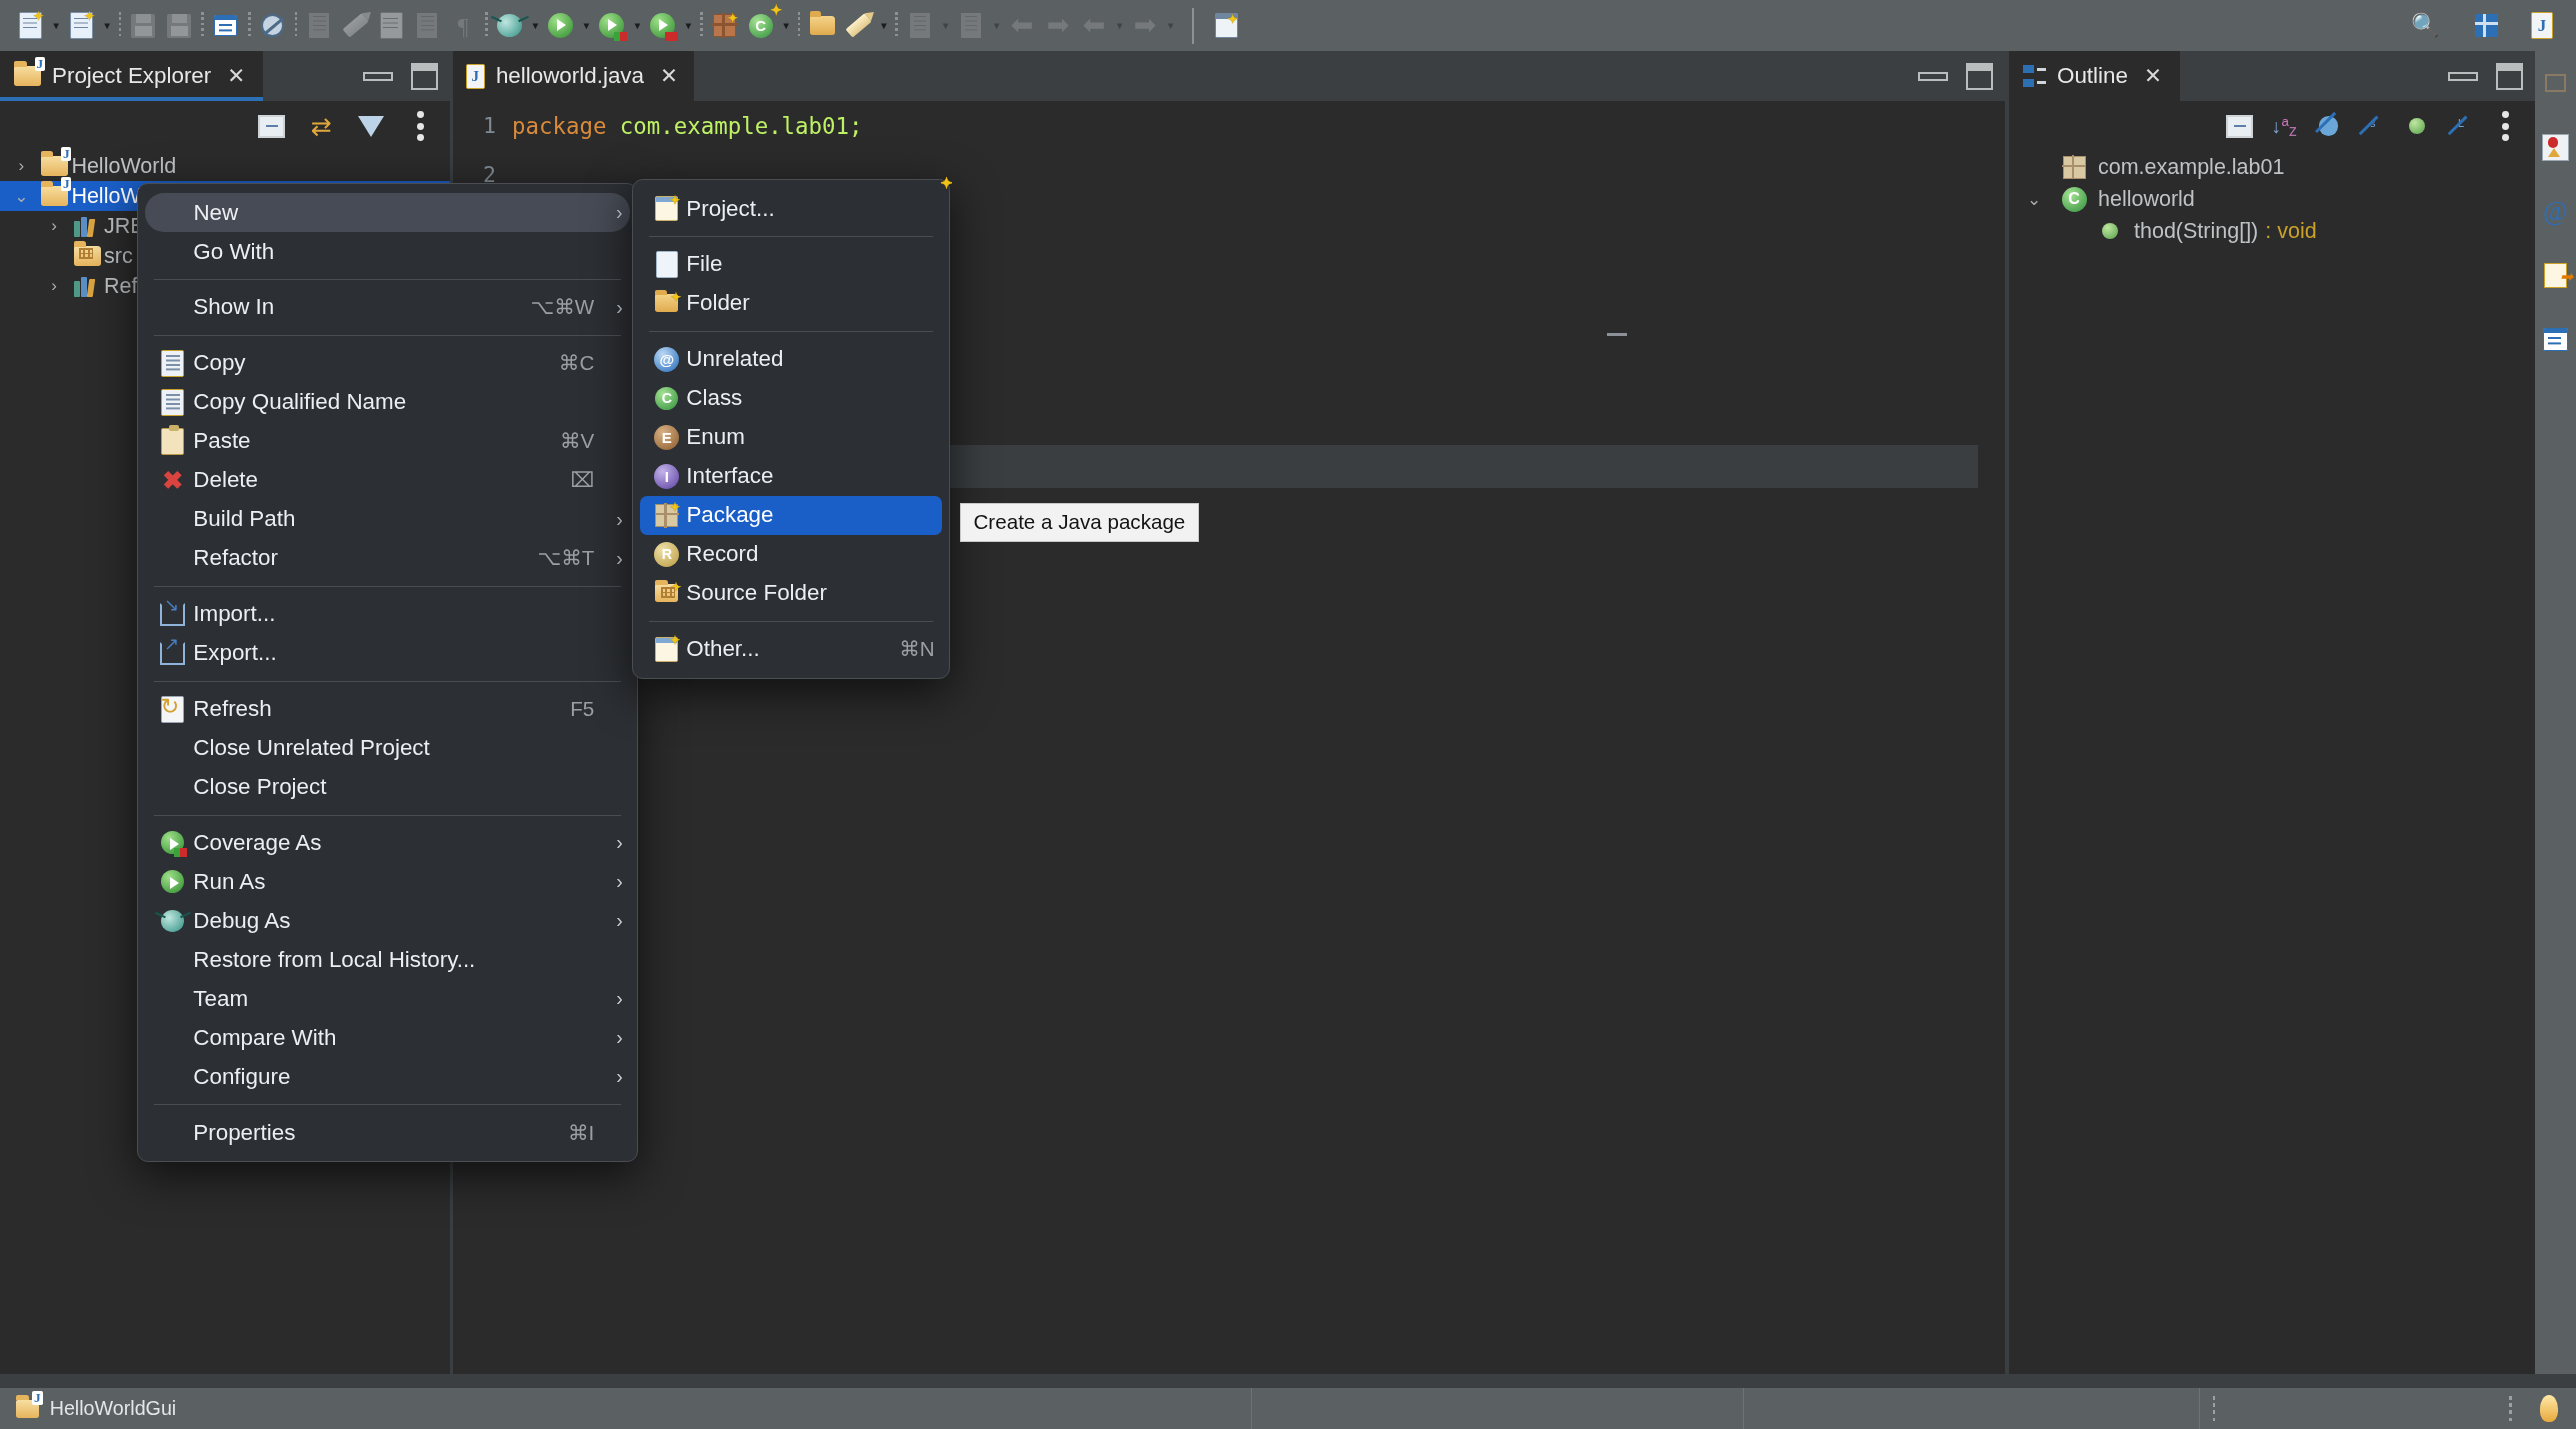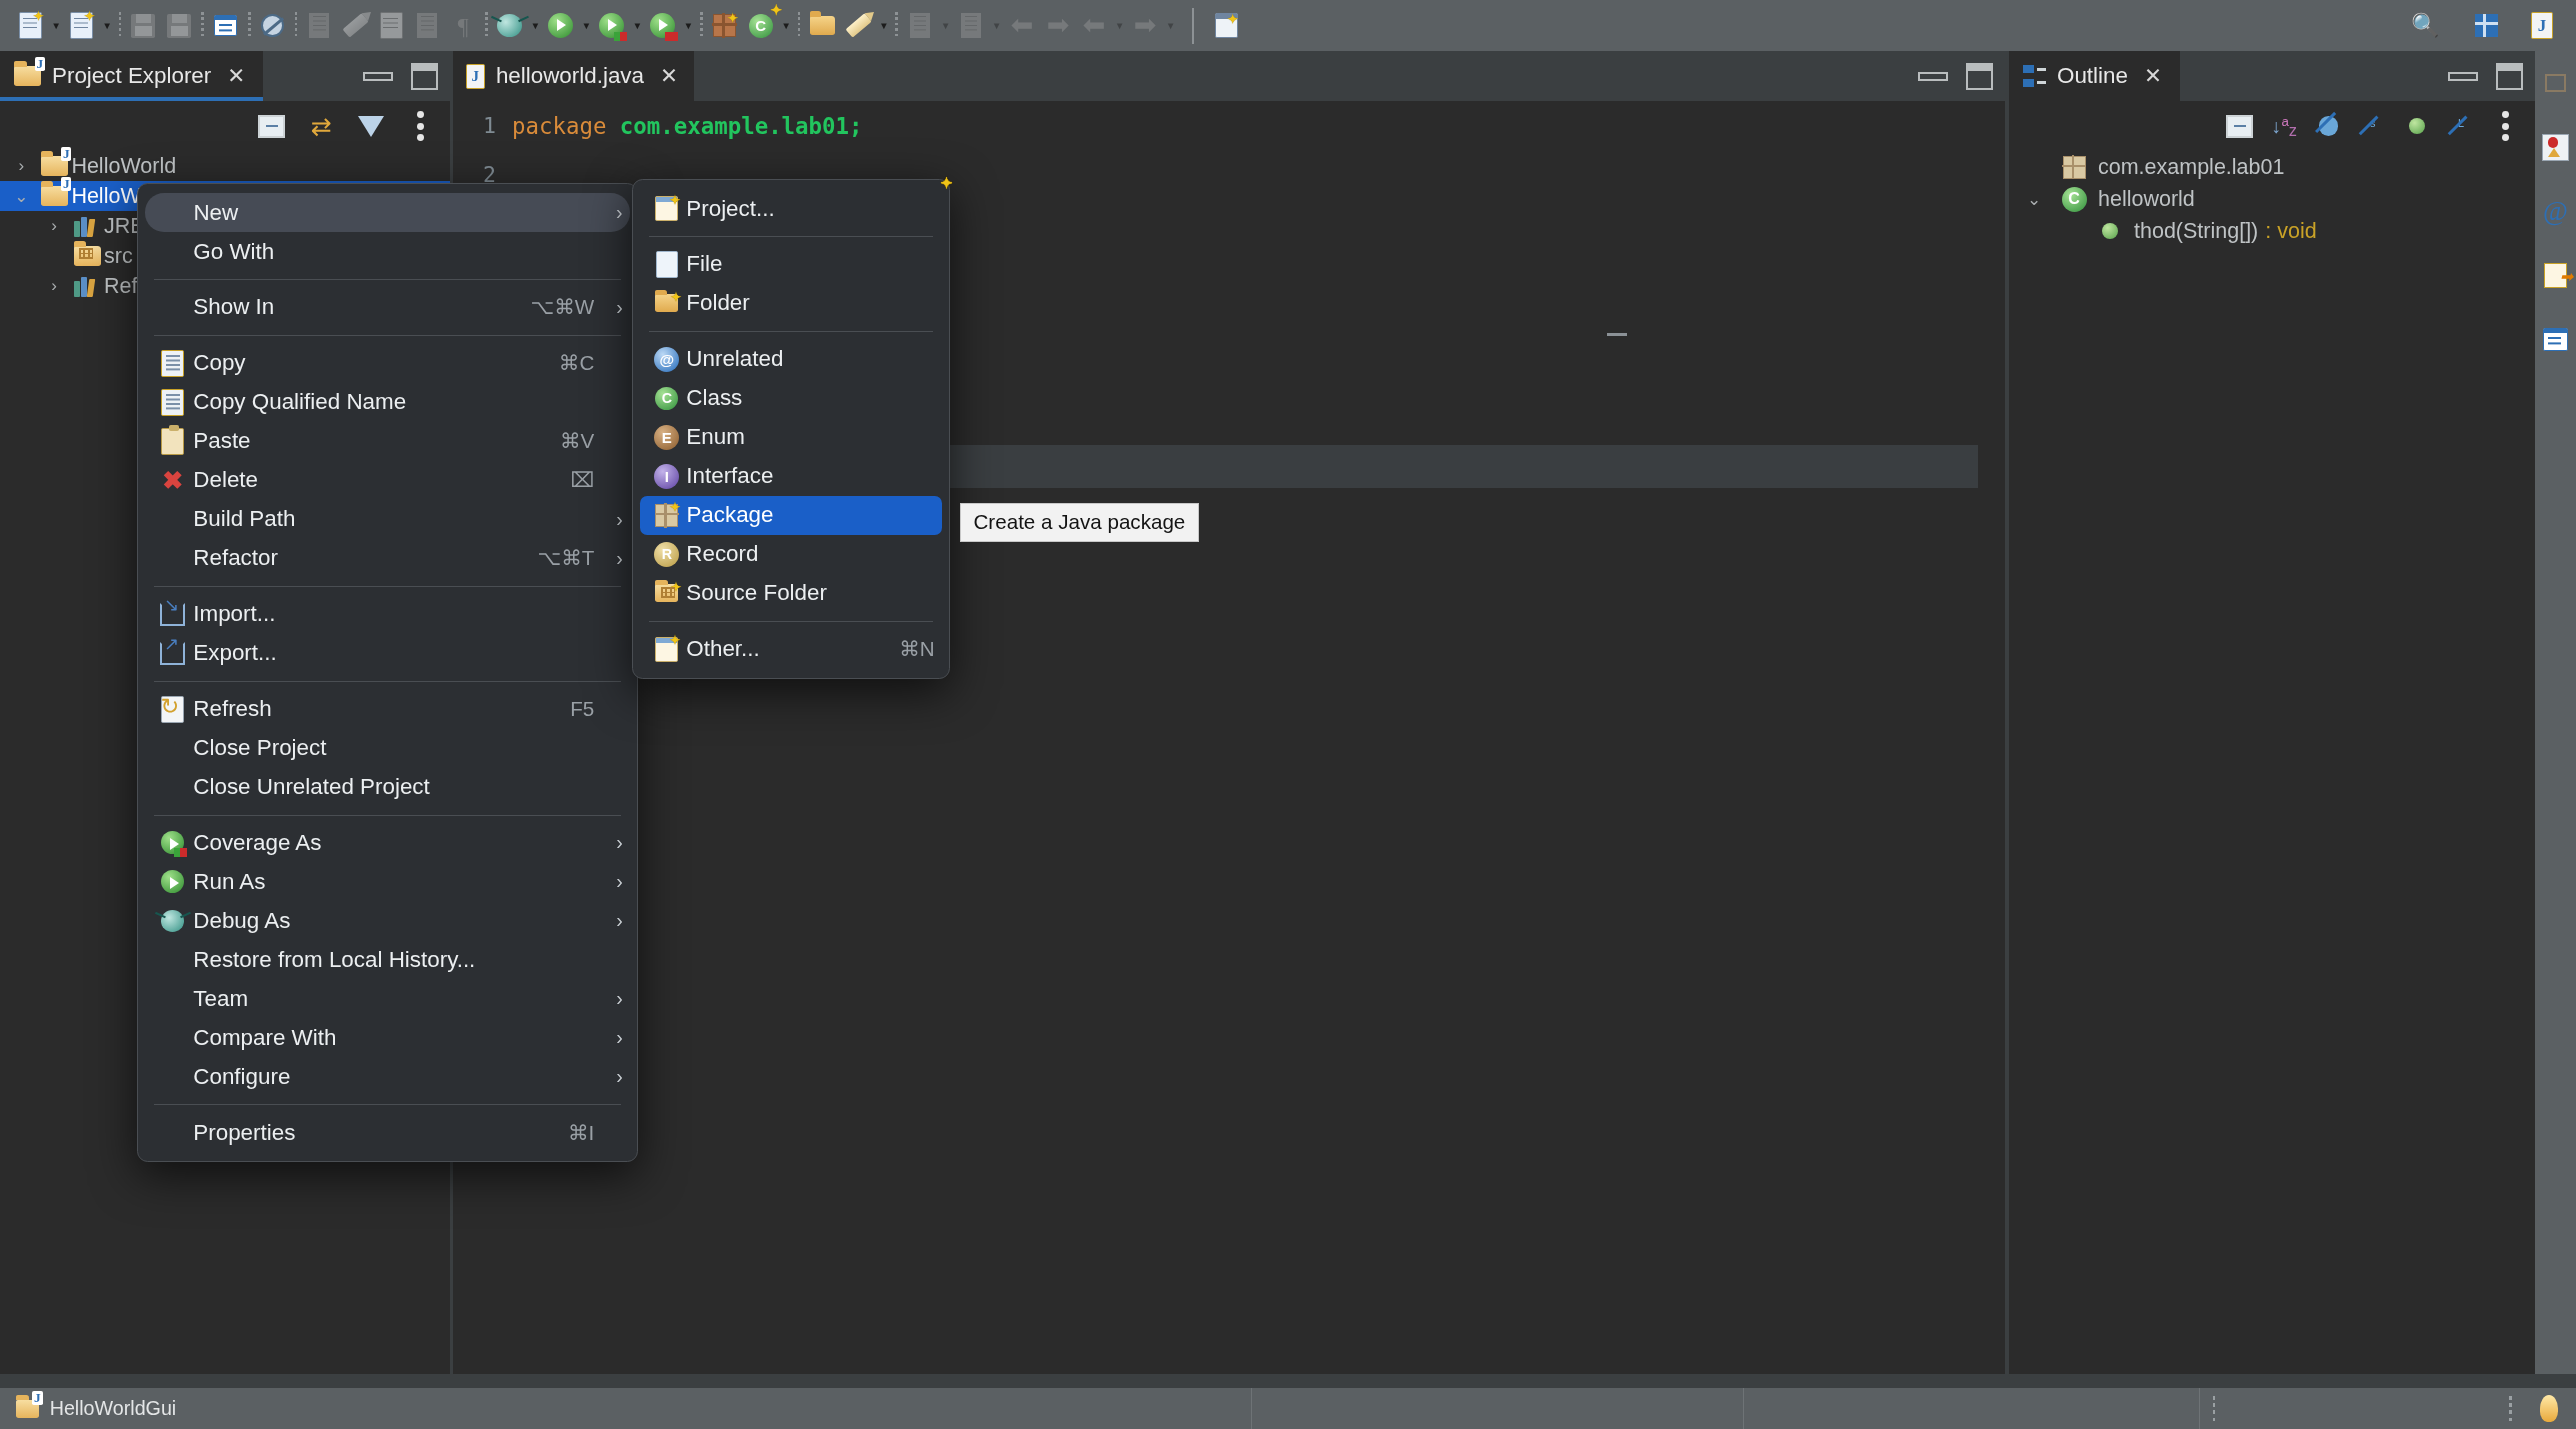--- a/index.html
+++ b/index.html
@@ -104,21 +104,21 @@
   .src-f::before{content:"";position:absolute;left:0;top:-4.5px;width:12.5px;height:5.4px;background:#e6b45c;border-radius:1.8px 2.7px 0 0;}
   .src-f::after{content:"";position:absolute;left:5.4px;top:2.7px;width:14.3px;height:10.7px;background:repeating-linear-gradient(0deg,#b07f33 0 1.8px,transparent 1.8px 4.5px),repeating-linear-gradient(90deg,#b07f33 0 1.8px,transparent 1.8px 4.5px);}
 
   
   #editorArea{position:absolute;left:453px;top:51px;width:1552px;height:1323px;background:#3b3f41;}
   #edBody{position:absolute;left:0;top:50px;right:0;bottom:0;background:#2b2b2b;}
   .code{position:absolute;left:0;top:0;right:0;bottom:0;font-family:"DejaVu Sans Mono", monospace;font-size:22.4px;}
   .cline{height:49px;display:flex;align-items:center;white-space:pre;}
   .gutter{width:59px;text-align:right;padding-right:16px;color:#7f8b93;flex:0 0 59px;font-size:21.5px;}
   .kw{color:#d98b3a;} .cls{color:#5a9fd4;} .str{color:#4ec9a0;} .cmt{color:#8b9196;}
-  .pln{color:#22c55e;font-weight:bold;} .prm{color:#6aaede;}
+  .pln{color:#bef264;} .prm{color:#6aaede;}
   .hl-row{position:absolute;left:59px;right:27px;height:43px;background:#3a3e41;}
   .fold-dash{position:absolute;width:19.7px;height:2.7px;background:#8b9196;}
   .edit-tab{position:absolute;left:0;top:0;height:50px;background:#2b2b2b;display:flex;align-items:center;gap:10.7px;padding:0 16px 0 12.5px;color:#e8e8e8;font-size:22.4px;}
 
   
   #outline{position:absolute;left:2009px;top:51px;width:526px;height:1323px;background:#3b3f41;}
   #olBody{position:absolute;left:0;top:100px;right:0;bottom:0;background:#2b2b2b;}
   .ol-row{height:32px;display:flex;align-items:center;color:#bfc3c5;font-size:21.5px;white-space:nowrap;gap:7px;}
   .pkg-ic{width:23px;height:23px;background:#d9c9a3;border:1.8px solid #a9906a;position:relative;}
   .pkg-ic::before{content:"";position:absolute;left:8px;top:-1.8px;bottom:-1.8px;width:2.7px;background:#a9906a;}
@@ -667,26 +667,26 @@
       <div class="mi">
         <span class="micon">
           <span class="m-refresh"></span>
         </span>
         <span class="mlabel">Refresh</span>
         <span class="mkey">F5</span>
         <span class="mchev"></span>
       </div>
       <div class="mi">
         <span class="micon"></span>
+        <span class="mlabel">Close Unrelated Project</span>
+        <span class="mchev"></span>
+      </div>
+      <div class="mi">
+        <span class="micon"></span>
         <span class="mlabel">Close Project</span>
-        <span class="mchev"></span>
-      </div>
-      <div class="mi">
-        <span class="micon"></span>
-        <span class="mlabel">Close Unrelated Project</span>
         <span class="mchev"></span>
       </div>
       <div class="msep"></div>
       <div class="mi">
         <span class="micon">
           <span class="ic-run" style="width:23px;height:23px">
             <span class="chip">
               <i style="background:#3aa33a"></i>
               <i style="background:#cc2b2b"></i>
             </span>

